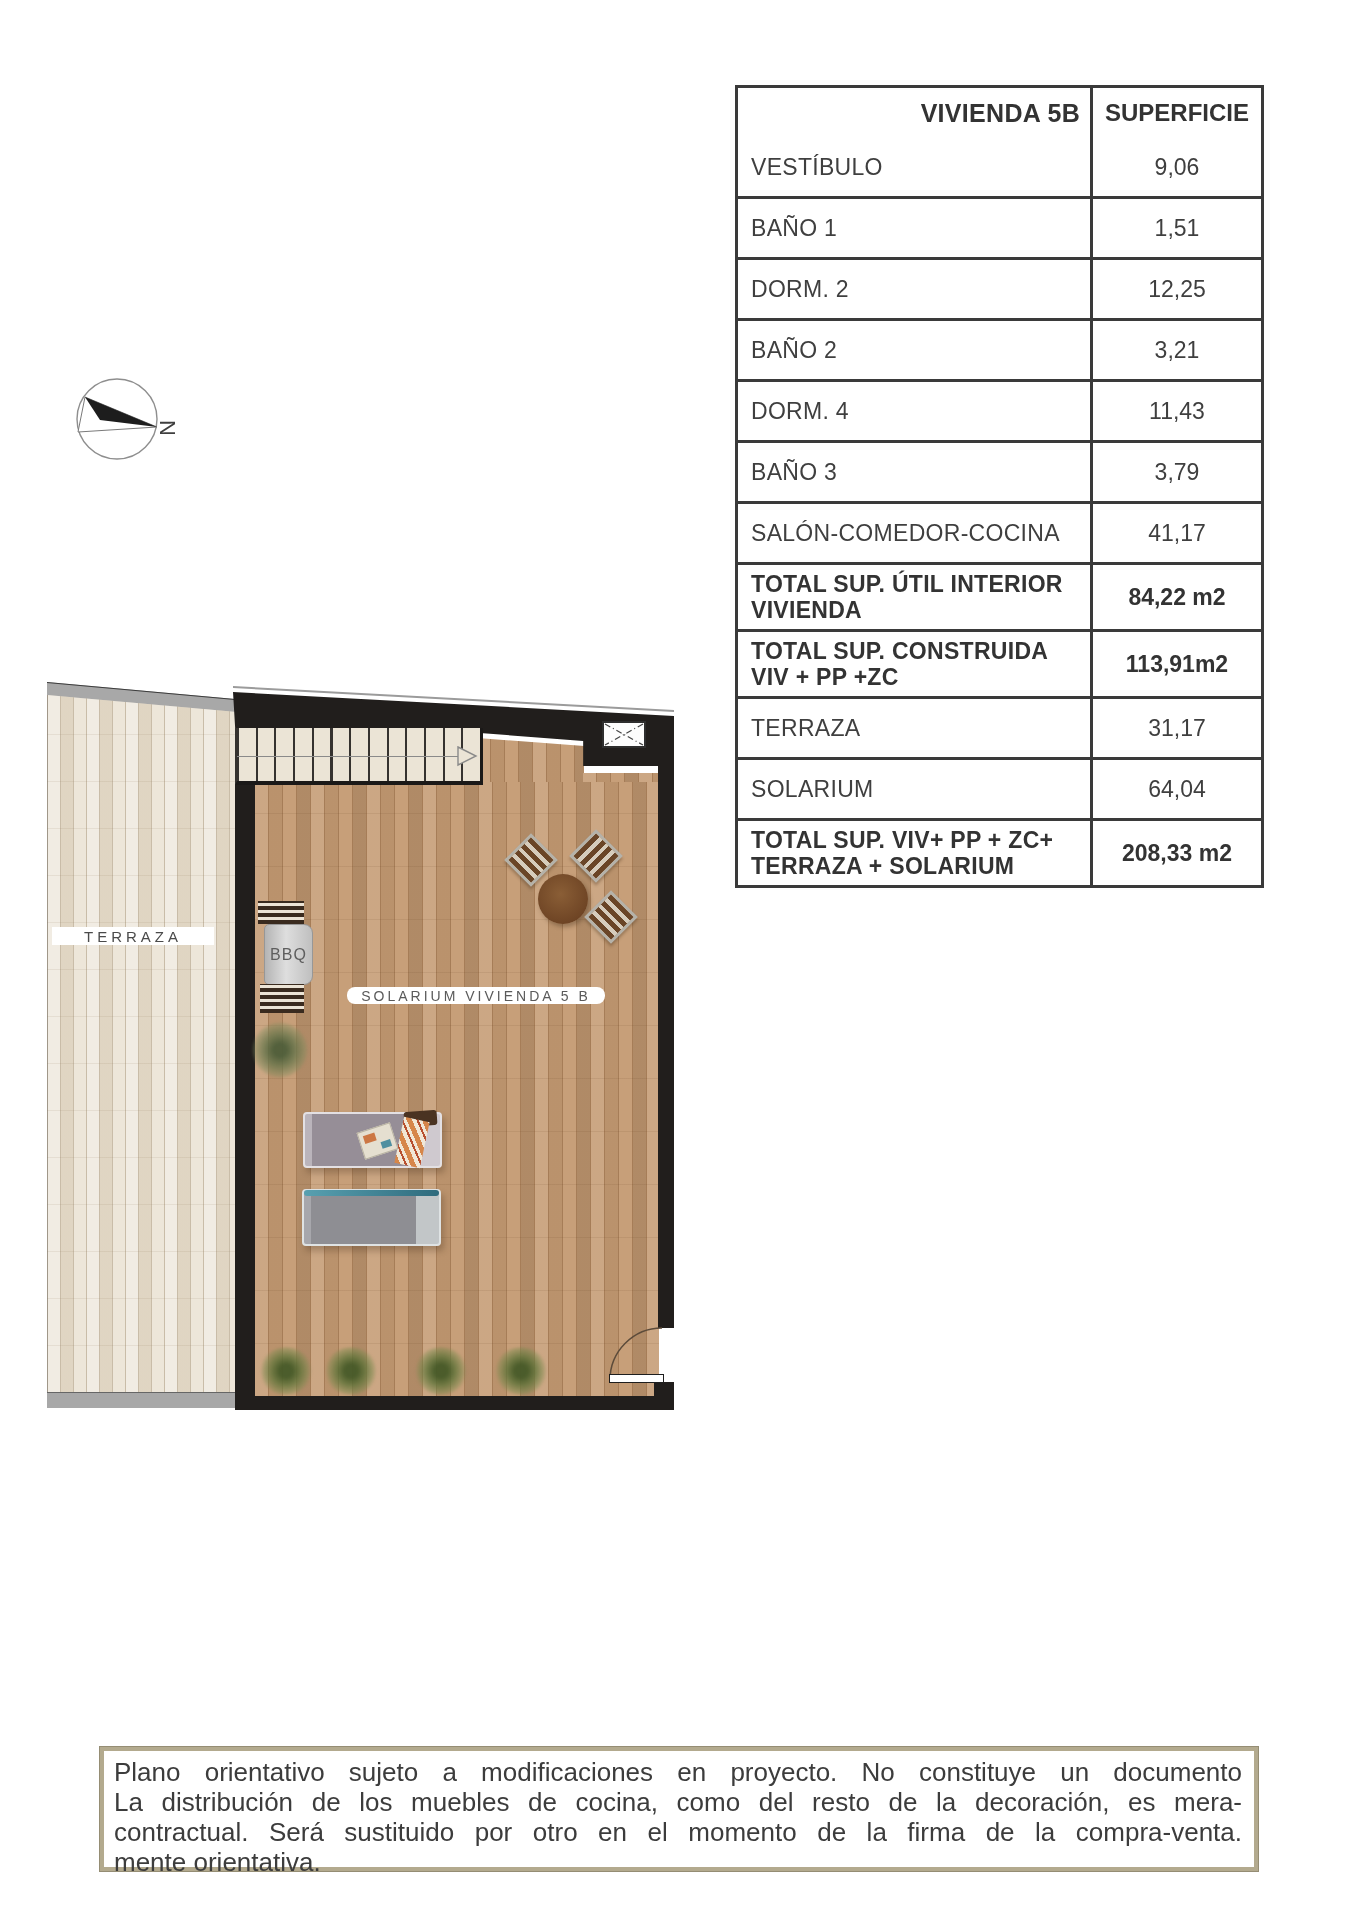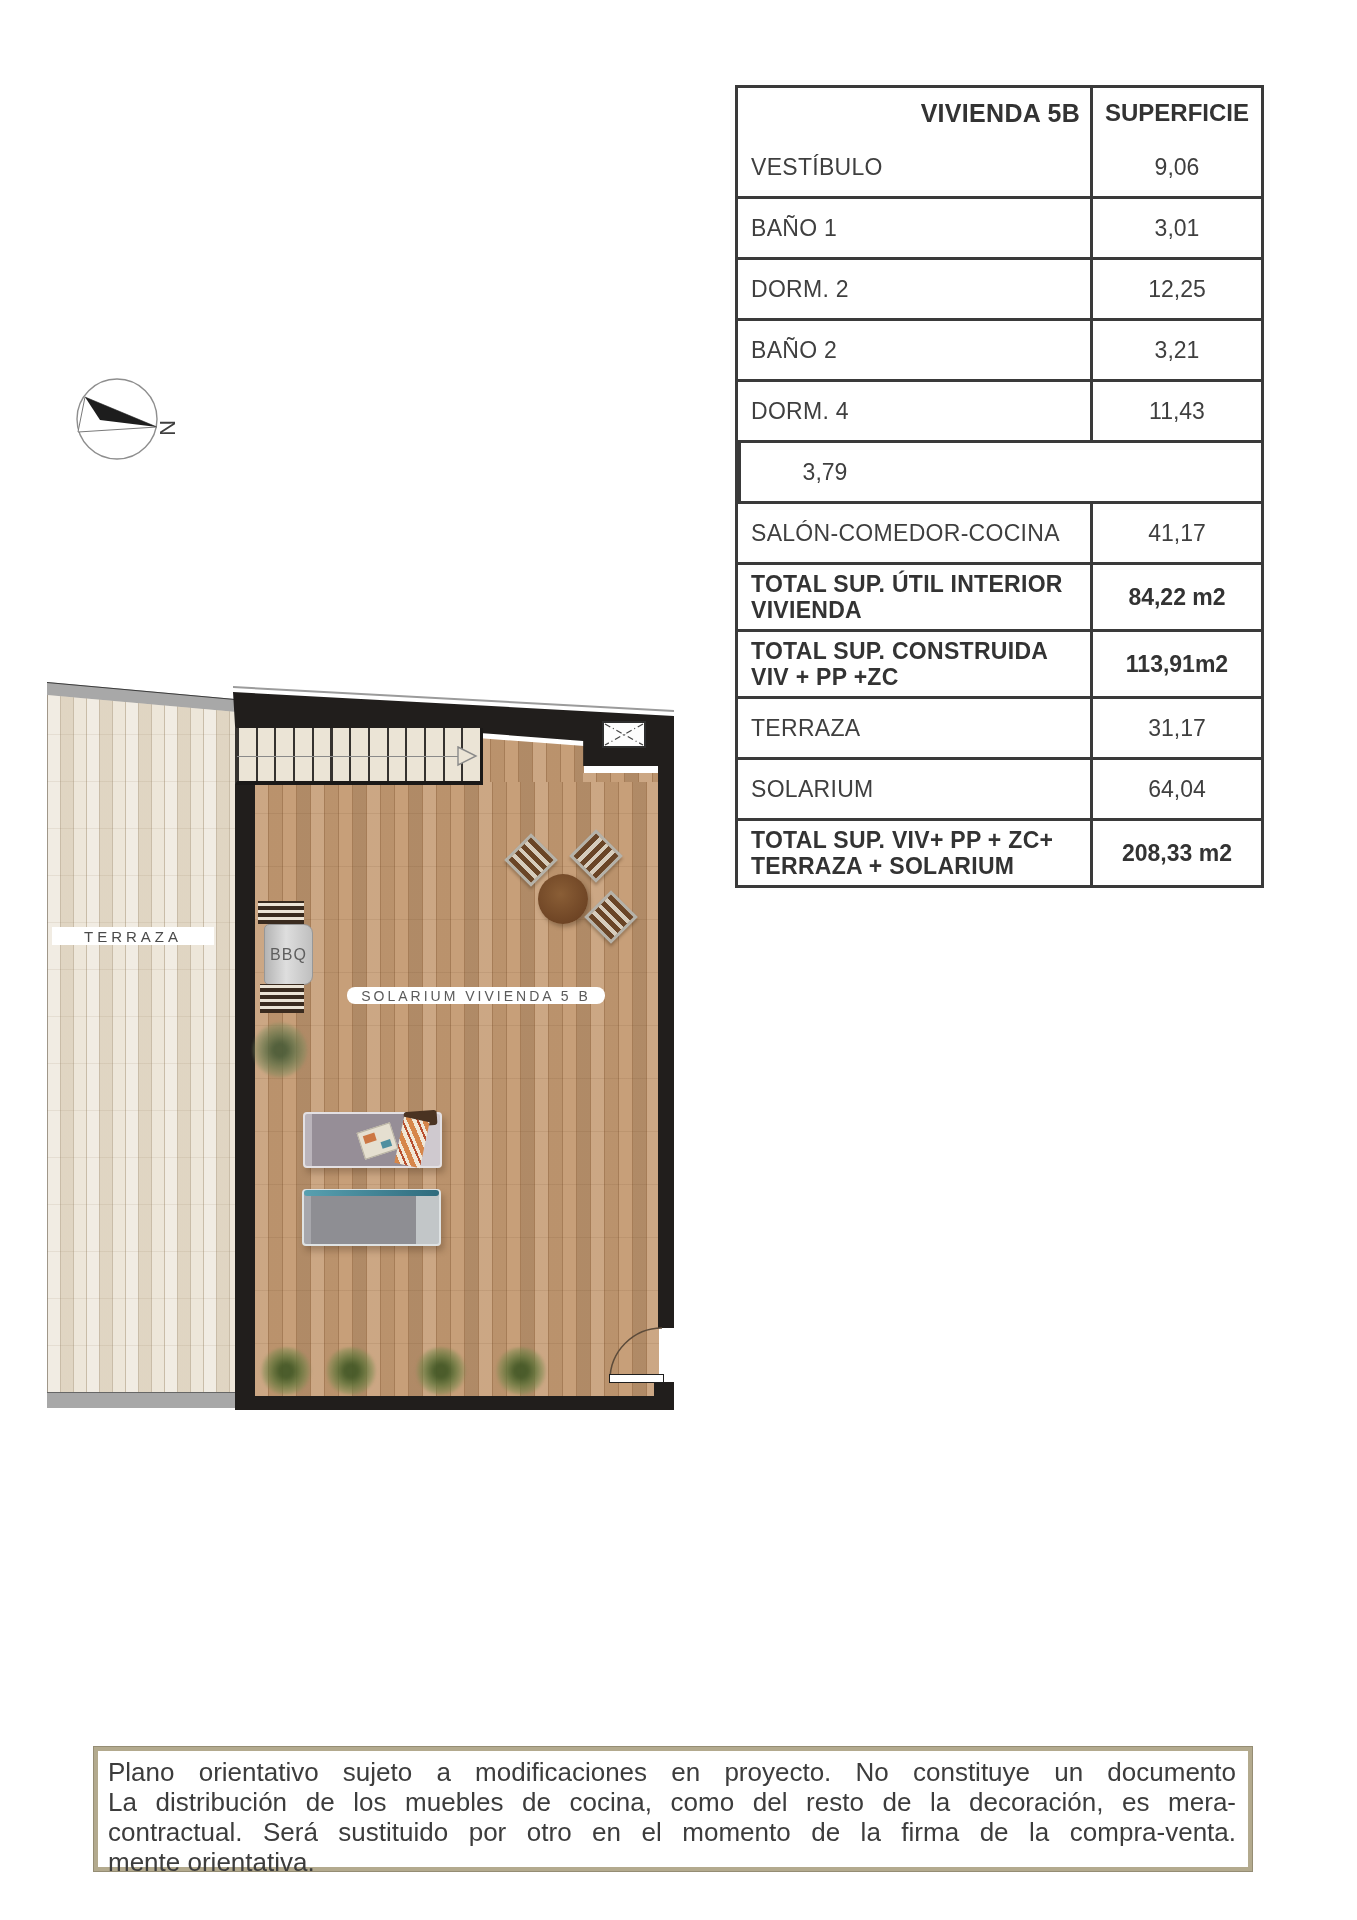--- a/index.html
+++ b/index.html
@@ -120,21 +120,21 @@
   
   .plant{position:absolute;border-radius:50%;filter:blur(1.2px);
     background:radial-gradient(circle at 50% 50%, rgba(70,90,40,.95) 0 18%,
       rgba(96,116,58,.8) 40%, rgba(116,136,74,.45) 60%, rgba(116,136,74,0) 72%);}
   .plant.pine{background:radial-gradient(circle at 50% 50%, rgba(78,94,58,.95) 0 16%,
       rgba(104,118,76,.8) 40%, rgba(124,138,92,.45) 62%, rgba(124,138,92,0) 74%);}
   .plant-bbq{left:252px;top:1022px;width:56px;height:56px;}
   .shrub{width:54px;height:48px;}
 
   
-  .disclaimer{position:absolute;left:94px;top:1747px;width:1158px;height:124px;box-sizing:border-box;
+  .disclaimer{position:absolute;left:100px;top:1747px;width:1158px;height:124px;box-sizing:border-box;
     border:4px solid #b3aa8e;box-shadow:0 0 0 1px #958d74;padding:6px 12px 0 10px;
     font-size:26px;line-height:30px;color:#3c3c3c;background:#fff;}
   .dline{white-space:nowrap;}
   .dline.j{text-align:justify;text-align-last:justify;white-space:normal;height:30px;overflow:hidden;}
 </style>
 </head>
 <body>
 
 <div class="page">
 
@@ -145,39 +145,40 @@
     </div>
     <div>
     <div class="trow body">
       <div class="tlabel">VESTÍBULO</div>
       <div class="tvalue">9,06</div>
     </div>
 
 
     <div class="trow body">
       <div class="tlabel">BAÑO 1</div>
-      <div class="tvalue">3,01</div>
+      <div class="tvalue">1,51</div>
     </div>
 
     <div class="trow body">
       <div class="tlabel">DORM. 2</div>
       <div class="tvalue">12,25</div>
     </div>
 
     <div class="trow body">
       <div class="tlabel">BAÑO 2</div>
       <div class="tvalue">3,21</div>
     </div>
 
     <div class="trow body">
       <div class="tlabel">DORM. 4</div>
       <div class="tvalue">11,43</div>
     </div>
 
     <div class="trow body">
+      <div class="tlabel">BAÑO 3</div>
       <div class="tvalue">3,79</div>
     </div>
 
     <div class="trow body">
       <div class="tlabel">SALÓN-COMEDOR-COCINA</div>
       <div class="tvalue">41,17</div>
     </div>
 
     <div class="trow body em">
       <div class="tlabel">TOTAL SUP. ÚTIL INTERIOR VIVIENDA</div>

